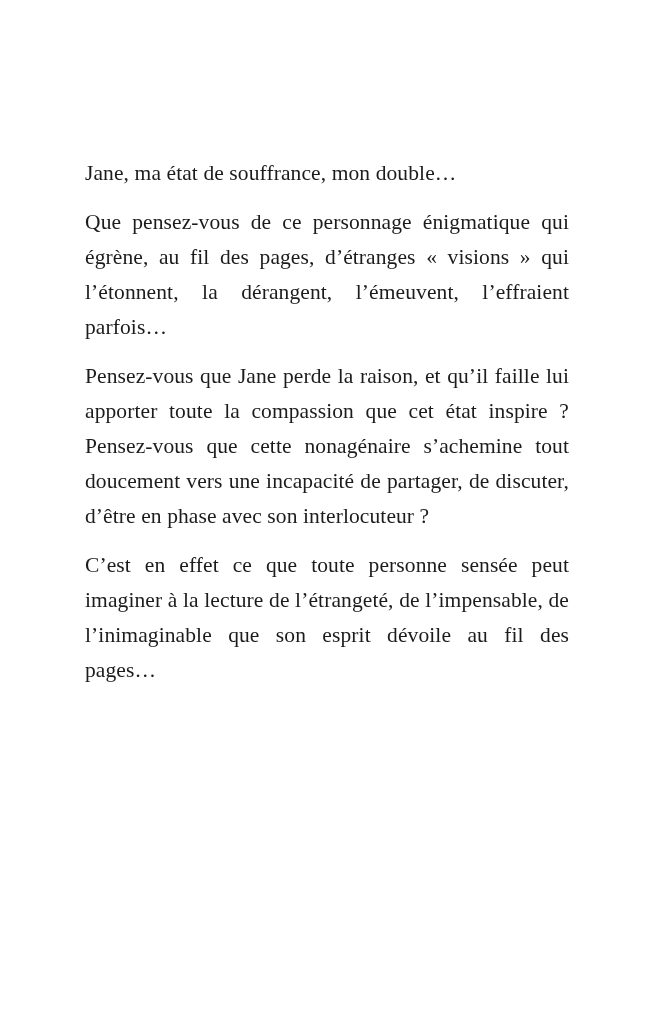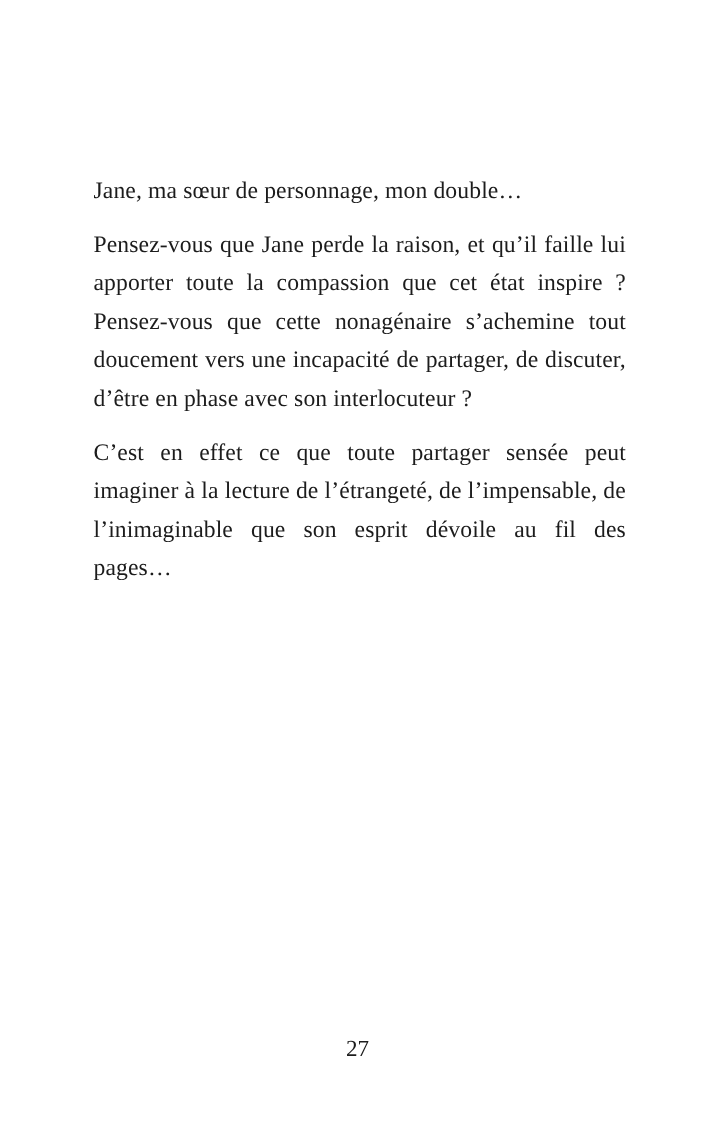--- a/index.html
+++ b/index.html
@@ -43,18 +43,18 @@
     font-size: 21px;
     line-height: 30px;
     color: #1c1c1c;
   }
 </style>
 </head>
 <body>
 
 <div class="book-page">
   <div class="text-block">
-    <p class="para">Jane, ma sœur de personnage, mon double…</p>
+    <p class="para">Jane, ma état de souffrance, mon double…</p>
+    <p class="para">Que pensez-vous de ce personnage énigmatique qui égrène, au fil des pages, d’étranges «&nbsp;visions&nbsp;» qui l’étonnent, la dérangent, l’émeuvent, l’effraient parfois…</p>
     <p class="para">Pensez-vous que Jane perde la raison, et qu’il faille lui apporter toute la compassion que cet état inspire&nbsp;? Pensez-vous que cette nonagénaire s’achemine tout doucement vers une incapacité de partager, de discuter, d’être en phase avec son interlocuteur&nbsp;?</p>
-    <p class="para">C’est en effet ce que toute partager sensée peut imaginer à la lecture de l’étrangeté, de l’impensable, de l’inimaginable que son esprit dévoile au fil des pages…</p>
+    <p class="para">C’est en effet ce que toute personne sensée peut imaginer à la lecture de l’étrangeté, de l’impensable, de l’inimaginable que son esprit dévoile au fil des pages…</p>
   </div>
-  <div class="page-number">27</div>
 </div>
 
 </body></html>

